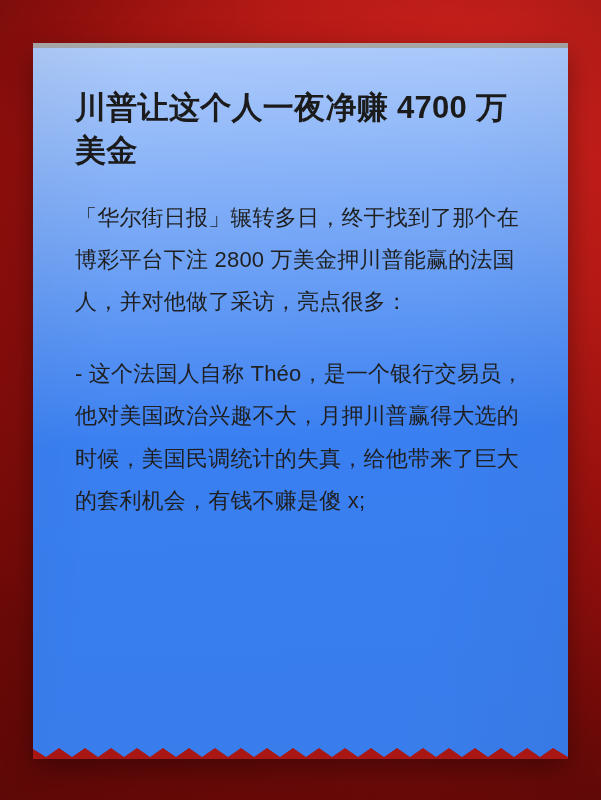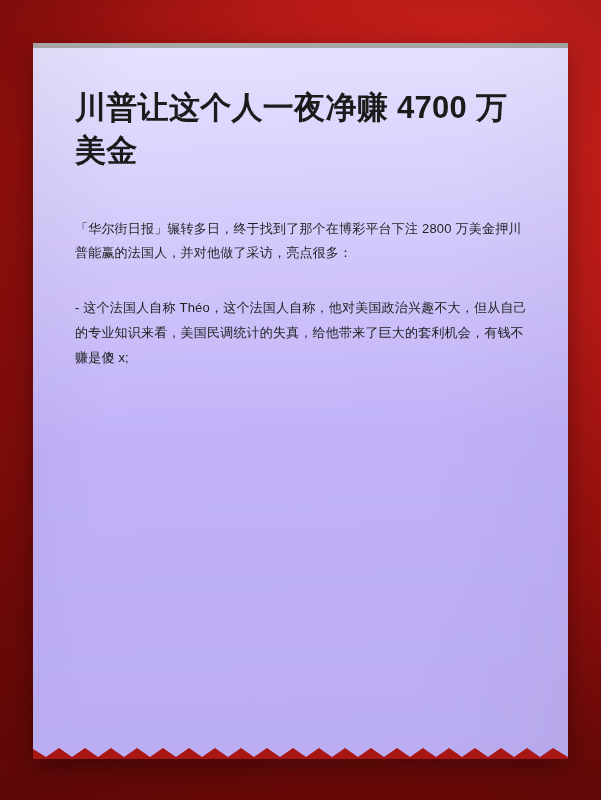--- a/index.html
+++ b/index.html
@@ -32,21 +32,21 @@
   #card-wrap {
     position: absolute;
     left: 33px;
     top: 43px;
     width: 535px;
     height: 715px;
   }
   #card {
     position: absolute;
     inset: 0;
-    background: #c4b5fd;
+    background: #3b82f6;
     box-shadow: 0 10px 26px rgba(0,0,0,0.38);
   }
   
   #paper-texture {
     position: absolute;
     inset: 0;
     background:
       linear-gradient(95deg, rgba(0,0,0,0.035) 0%, rgba(0,0,0,0) 18%, rgba(0,0,0,0) 72%, rgba(0,0,0,0.03) 100%),
       linear-gradient(178deg, rgba(255,255,255,0.6) 0%, rgba(0,0,0,0.02) 55%, rgba(0,0,0,0.045) 100%);
     pointer-events: none;
@@ -80,22 +80,22 @@
   h1 {
     margin: 0;
     font-size: 31px;
     line-height: 1.38;
     font-weight: bold;
     color: #1b1b1b;
     letter-spacing: 0.3px;
   }
 
   .body-block {
-    margin-top: 44px;
-    font-size: 13px;
+    margin-top: 24px;
+    font-size: 22px;
     line-height: 1.92;
     color: #1f1f1f;
     letter-spacing: 0.2px;
   }
   .para {
     margin: 0 0 30px 0;
     white-space: pre-wrap;
   }
   .para:last-child { margin-bottom: 0; }
 </style>
@@ -108,21 +108,21 @@
 <div id="card-wrap">
   <div id="card">
     <div id="top-strip"></div>
     <div id="paper-texture"></div>
 
     <div id="content">
       <h1>川普让这个人一夜净赚 4700 万美金</h1>
 
       <div class="body-block">
         <p class="para">「华尔街日报」辗转多日，终于找到了那个在博彩平台下注 2800 万美金押川普能赢的法国人，并对他做了采访，亮点很多：</p>
-        <p class="para">- 这个法国人自称 Théo，这个法国人自称，他对美国政治兴趣不大，但从自己的专业知识来看，美国民调统计的失真，给他带来了巨大的套利机会，有钱不赚是傻 x;</p>
+        <p class="para">- 这个法国人自称 Théo，是一个银行交易员，他对美国政治兴趣不大，月押川普赢得大选的时候，美国民调统计的失真，给他带来了巨大的套利机会，有钱不赚是傻 x;</p>
       </div>
     </div>
 
     <svg id="bottom-tear" viewBox="0 0 535 18" preserveAspectRatio="none">
       <polygon fill="#a81714" points="0,18 0,8 13,16 26,7 39,16 52,7 65,16 78,7 91,16 104,7 117,16 130,7 143,16 156,7 169,16 182,7 195,16 208,7 221,16 234,7 247,16 260,7 273,16 286,7 299,16 312,7 325,16 338,7 351,16 364,7 377,16 390,7 403,16 416,7 429,16 442,7 455,16 468,7 481,16 494,7 507,16 520,7 535,16 535,18"></polygon>
     </svg>
   </div>
 </div>
 
 </body></html>

